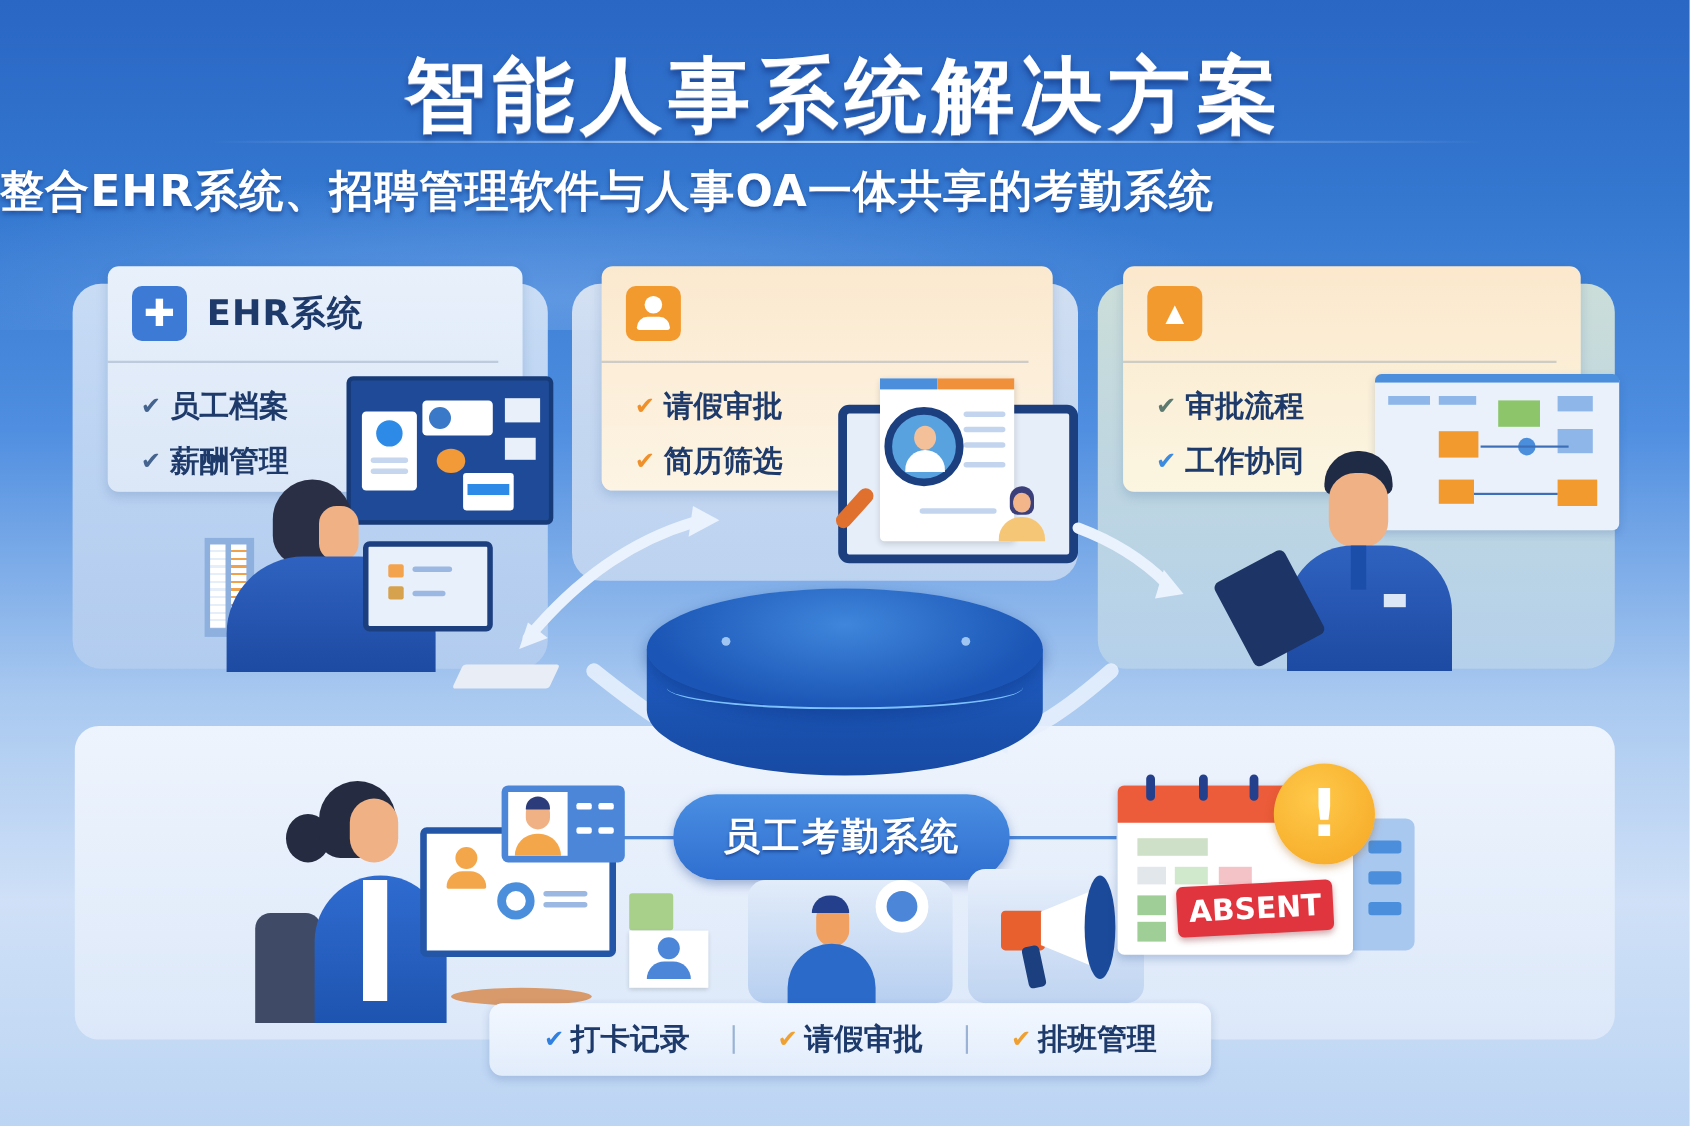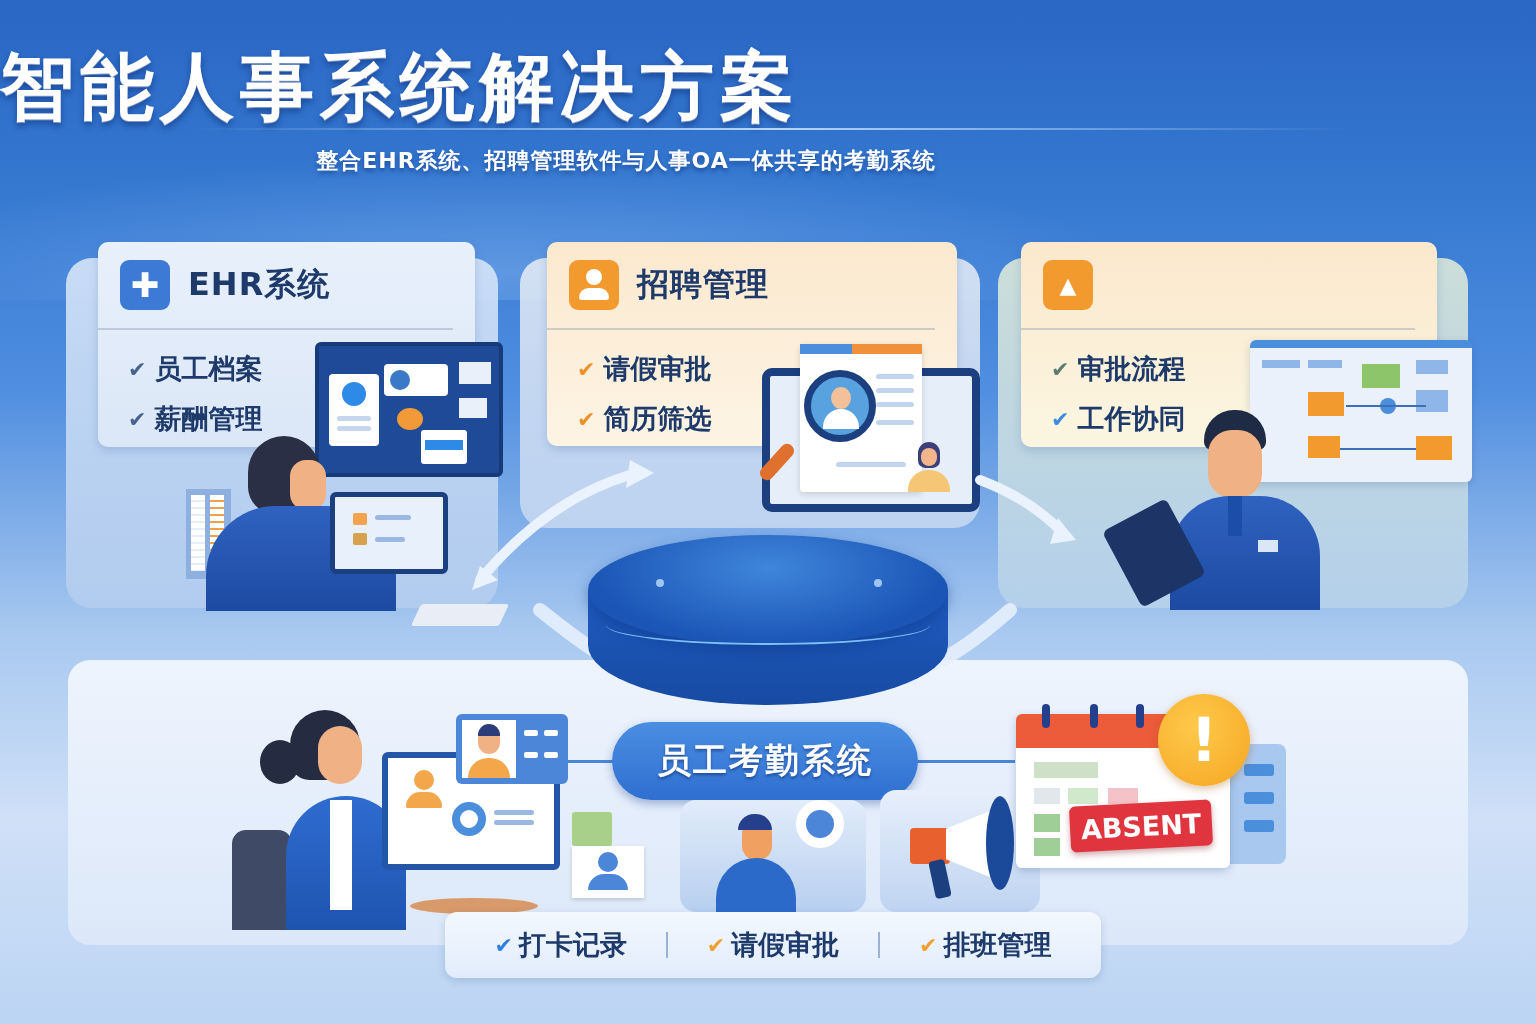--- a/index.html
+++ b/index.html
@@ -3,26 +3,26 @@
 <meta charset="utf-8">
 <style>
   *{box-sizing:border-box;margin:0;padding:0}
   html,body{width:1536px;height:1024px;overflow:hidden}
   body{font-family:"DejaVu Sans","Liberation Sans",sans-serif;position:relative;
     background:linear-gradient(180deg,#2a66c4 0%,#3478d0 18%,#4f8ee0 38%,#a9c9f0 62%,#cfe0f7 80%,#bcd5f3 100%);}
   .abs{position:absolute}
   
   .hero-wave{position:absolute;left:0;top:120px;width:1536px;height:180px;
     background:radial-gradient(ellipse 900px 160px at 500px 150px,rgba(120,170,235,.55),rgba(120,170,235,0) 70%);}
-  .title{position:absolute;left:0;width:1536px;top:38px;text-align:left;color:#fff;font-weight:bold;
+  .title{position:absolute;left:0;width:1536px;top:38px;text-align:center;color:#fff;font-weight:bold;
     font-size:74px;letter-spacing:6px;text-shadow:0 4px 6px rgba(10,40,110,.55),0 1px 0 #c9dbf5;}
   .title-rule{position:absolute;left:190px;top:128px;width:1160px;height:2px;
     background:linear-gradient(90deg,rgba(255,255,255,0),rgba(200,225,255,.9),rgba(255,255,255,0));}
-  .subtitle{position:absolute;left:0;width:1252px;top:146px;text-align:center;color:#fff;font-weight:bold;
-    font-size:22px;letter-spacing:1px;text-shadow:0 3px 4px rgba(10,40,110,.5);}
+  .subtitle{position:absolute;left:0;width:1252px;top:146px;color:#fff;font-weight:bold;
+    font-size:40px;letter-spacing:1px;text-shadow:0 3px 4px rgba(10,40,110,.5);}
   
   .panel-bg{position:absolute;border-radius:26px;}
   .card{position:absolute;border-radius:10px;box-shadow:0 4px 10px rgba(30,70,140,.18);}
   .card-head{display:flex;align-items:center;gap:18px;padding:0 22px;height:88px;border-bottom:2px solid rgba(120,140,170,.35);margin:0 22px 0 0;}
   .card-icon{width:50px;height:50px;border-radius:9px;display:flex;align-items:center;justify-content:center;color:#fff;font-weight:bold;font-size:34px;flex:none}
   .card-title{font-size:32px;font-weight:bold;color:#1d3a6a;letter-spacing:1px}
   .card-list{padding:14px 0 0 30px}
   .card-li{display:flex;align-items:center;gap:8px;height:50px;font-size:27px;font-weight:bold;color:#1d3a6a}
   .chk{font-size:22px;font-weight:bold}
   
@@ -121,21 +121,20 @@
   <div class="line" style="left:40px;top:40px;width:30px;background:#9ab8e2"></div>
 </div>
 <div class="abs" style="left:416px;top:604px;width:88px;height:22px;background:#e9eef6;border-radius:3px;transform:skewX(-25deg)"></div>
 
 <div class="card" style="left:547px;top:242px;width:410px;height:204px;background:linear-gradient(180deg,#fbe9cf,#fdf4e4)">
   <div class="card-head">
     <div class="card-icon" style="background:#f39a2e;position:relative">
       <div class="abs" style="left:17px;top:9px;width:16px;height:16px;border-radius:50%;background:#fff"></div>
       <div class="abs" style="left:10px;top:28px;width:30px;height:12px;border-radius:12px 12px 3px 3px;background:#fff"></div>
     </div>
-    <div class="card-title">招聘管理</div>
   </div>
   <div class="card-list">
     <div class="card-li">
       <span class="chk" style="color:#f0902a">✔</span>
       <span>请假审批</span>
     </div>
     <div class="card-li">
       <span class="chk" style="color:#f0902a">✔</span>
       <span>简历筛选</span>
     </div>

